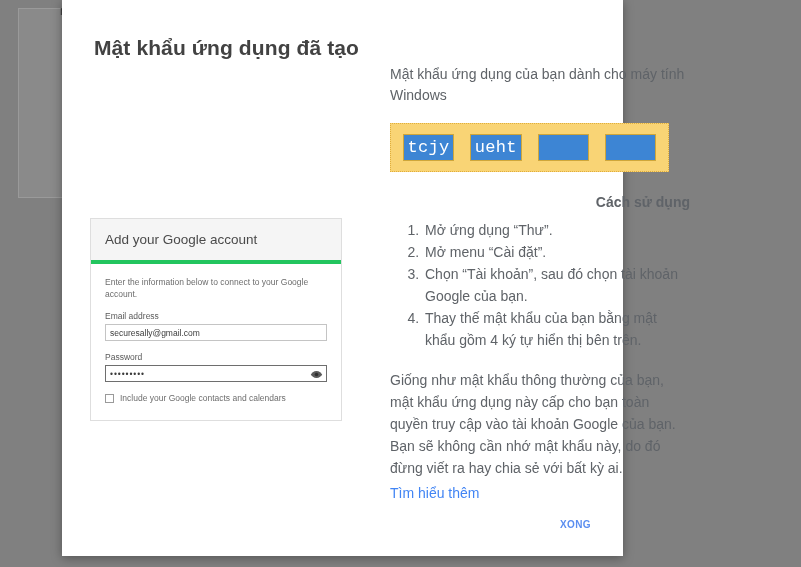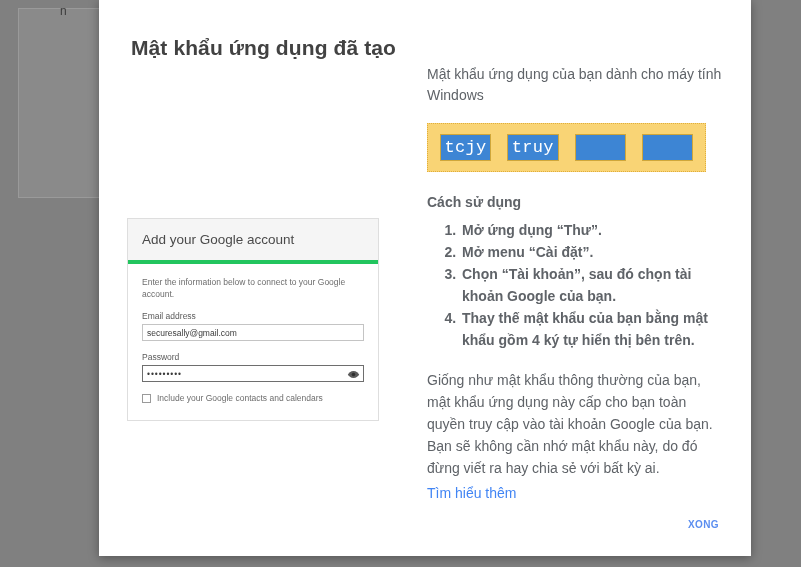--- a/index.html
+++ b/index.html
@@ -40,26 +40,25 @@
     color: #3c3c3c;
     line-height: 14px;
     white-space: nowrap;
   }
 
   
   #dialog {
     position: absolute;
     left: 62px;
     top: 0px;
-    width: 652px;
+    width: 561px;
     height: 556px;
     background: #ffffff;
     box-shadow: 0 2px 10px rgba(0,0,0,.35);
     box-sizing: border-box;
-    margin-left: 37px;
   }
 
   #dialog-title {
     position: absolute;
     left: 32px;
     top: 22px;
     font-size: 21px;
     color: #424242;
     letter-spacing: .1px;
     white-space: nowrap;
@@ -192,28 +191,28 @@
     font-family: "Liberation Mono", monospace;
     font-size: 17px;
     letter-spacing: .3px;
     line-height: 27px;
   }
   #howto-title {
     font-size: 14px;
     color: #5f6368;
     margin: 20px 0 6px 0;
     line-height: 21px;
+    text-align: right;
   }
   #howto-list {
     margin: 0;
     padding: 0 0 0 33px;
     font-size: 14px;
     color: #5f6368;
     line-height: 22px;
-    font-weight: bold;
   }
   #howto-list li {
     margin: 0;
     padding-left: 2px;
   }
   #note-paragraph {
     font-size: 14px;
     color: #5f6368;
     line-height: 22px;
     margin: 18px 0 0 0;
@@ -289,21 +288,21 @@
       </div>
     </div>
   </div>
 
   <div id="right-col">
 
     <p id="pw-intro">Mật khẩu ứng dụng của bạn dành cho máy tính Windows</p>
 
     <div id="password-box">
       <span class="pw-chunk">tcjy</span>
-      <span class="pw-chunk">truy</span>
+      <span class="pw-chunk">ueht</span>
       <span class="pw-chunk"></span>
       <span class="pw-chunk"></span>
     </div>
 
     <h2 id="howto-title">Cách sử dụng</h2>
 
     <ol id="howto-list">
       <li>Mở ứng dụng “Thư”.</li>
       <li>Mở menu “Cài đặt”.</li>
       <li>Chọn “Tài khoản”, sau đó chọn tài khoản Google của bạn.</li>

